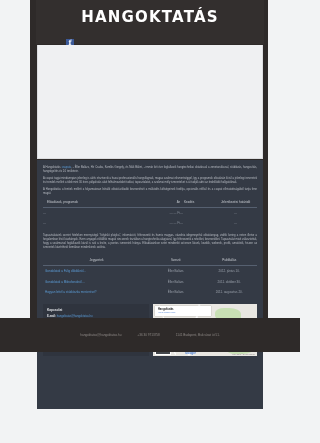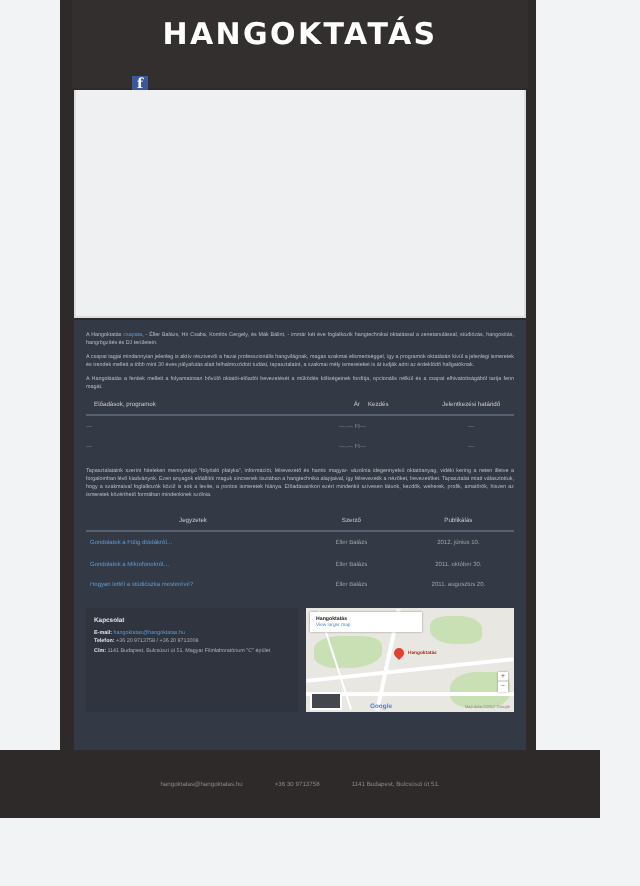--- a/index.html
+++ b/index.html
@@ -4,21 +4,21 @@
 <style>
   * { box-sizing: border-box; margin: 0; padding: 0; }
   html, body {
     width: 300px; height: 443px;
     font-family: "Liberation Sans", sans-serif;
     background: #f2f3f4;
     overflow: hidden;
   }
   .page {
     position: relative;
-    width: 300px; height: 409px;
+    width: 300px; height: 352px;
     background: #2e2a29;
   }
   
   .gutter-left, .gutter-right {
     position: absolute; top: 0; bottom: 0;
     background: #f2f3f4;
   }
   .gutter-left  { left: 0;  width: 30px; }
   .gutter-right { right: 0; width: 32px; }
 

